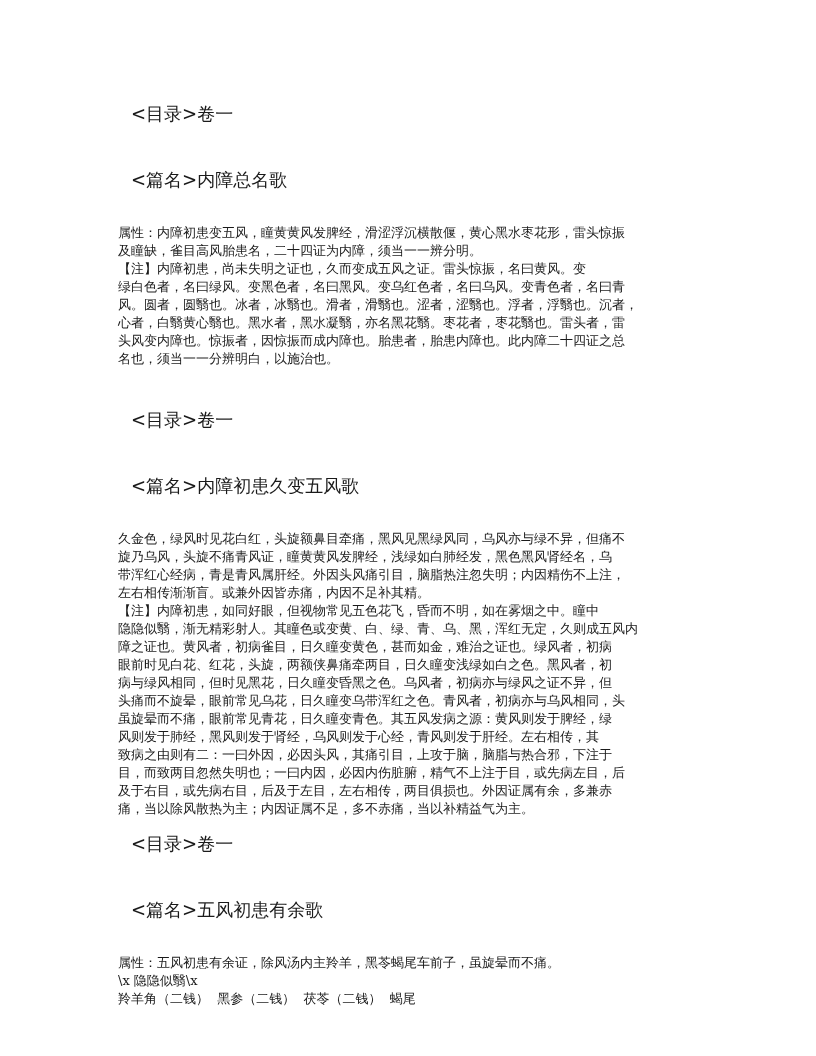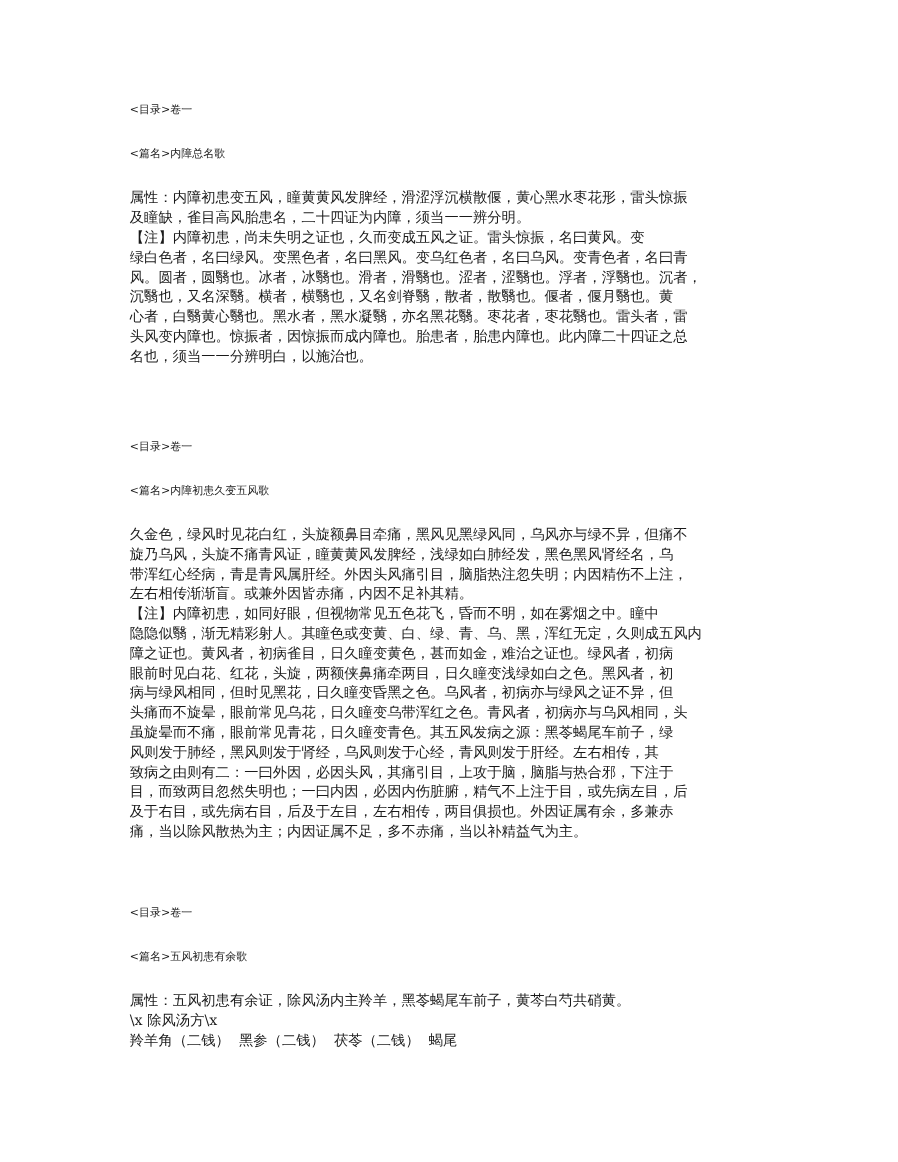--- a/index.html
+++ b/index.html
@@ -22,23 +22,23 @@
       width: 580px;
     }
     .line {
       font-size: 13px;
       line-height: 18px;
       white-space: pre-wrap;
       word-break: break-all;
       margin: 0;
     }
     .heading {
-      font-size: 10px;
+      font-size: 18px;
       line-height: 18px;
-      margin: 0;
+      margin: 13px;
     }
     .gap-sm { height: 22px; }
     .section-1 { position: absolute; top: 0; left: 0; width: 580px; }
     .section-2 { position: absolute; top: 306px; left: 0; width: 580px; }
     .section-3 { position: absolute; top: 730px; left: 0; width: 580px; }
   </style>
 </head>
 <body>
 
 <div class="page">
@@ -46,52 +46,51 @@
   <div class="section-1">
     <p class="heading">&lt;目录&gt;卷一</p>
     <div class="gap-sm"></div>
     <p class="heading">&lt;篇名&gt;内障总名歌</p>
     <div class="gap-sm"></div>
     <p class="line">属性：内障初患变五风，瞳黄黄风发脾经，滑涩浮沉横散偃，黄心黑水枣花形，雷头惊振</p>
     <p class="line">及瞳缺，雀目高风胎患名，二十四证为内障，须当一一辨分明。</p>
     <p class="line">【注】内障初患，尚未失明之证也，久而变成五风之证。雷头惊振，名曰黄风。变</p>
     <p class="line">绿白色者，名曰绿风。变黑色者，名曰黑风。变乌红色者，名曰乌风。变青色者，名曰青</p>
     <p class="line">风。圆者，圆翳也。冰者，冰翳也。滑者，滑翳也。涩者，涩翳也。浮者，浮翳也。沉者，</p>
-    <p class="line">沉翳也，又名深翳。横者，横翳也，又名剑脊翳，散者，散翳也。偃者，偃月翳也。黄</p>
     <p class="line">心者，白翳黄心翳也。黑水者，黑水凝翳，亦名黑花翳。枣花者，枣花翳也。雷头者，雷</p>
     <p class="line">头风变内障也。惊振者，因惊振而成内障也。胎患者，胎患内障也。此内障二十四证之总</p>
     <p class="line">名也，须当一一分辨明白，以施治也。</p>
   </div>
 
   <div class="section-2">
     <p class="heading">&lt;目录&gt;卷一</p>
     <div class="gap-sm"></div>
     <p class="heading">&lt;篇名&gt;内障初患久变五风歌</p>
     <div class="gap-sm"></div>
     <p class="line">久金色，绿风时见花白红，头旋额鼻目牵痛，黑风见黑绿风同，乌风亦与绿不异，但痛不</p>
     <p class="line">旋乃乌风，头旋不痛青风证，瞳黄黄风发脾经，浅绿如白肺经发，黑色黑风肾经名，乌</p>
     <p class="line">带浑红心经病，青是青风属肝经。外因头风痛引目，脑脂热注忽失明；内因精伤不上注，</p>
     <p class="line">左右相传渐渐盲。或兼外因皆赤痛，内因不足补其精。</p>
     <p class="line">【注】内障初患，如同好眼，但视物常见五色花飞，昏而不明，如在雾烟之中。瞳中</p>
     <p class="line">隐隐似翳，渐无精彩射人。其瞳色或变黄、白、绿、青、乌、黑，浑红无定，久则成五风内</p>
     <p class="line">障之证也。黄风者，初病雀目，日久瞳变黄色，甚而如金，难治之证也。绿风者，初病</p>
     <p class="line">眼前时见白花、红花，头旋，两额侠鼻痛牵两目，日久瞳变浅绿如白之色。黑风者，初</p>
     <p class="line">病与绿风相同，但时见黑花，日久瞳变昏黑之色。乌风者，初病亦与绿风之证不异，但</p>
     <p class="line">头痛而不旋晕，眼前常见乌花，日久瞳变乌带浑红之色。青风者，初病亦与乌风相同，头</p>
-    <p class="line">虽旋晕而不痛，眼前常见青花，日久瞳变青色。其五风发病之源：黑苓蝎尾车前子，绿</p>
+    <p class="line">虽旋晕而不痛，眼前常见青花，日久瞳变青色。其五风发病之源：黄风则发于脾经，绿</p>
     <p class="line">风则发于肺经，黑风则发于肾经，乌风则发于心经，青风则发于肝经。左右相传，其</p>
     <p class="line">致病之由则有二：一曰外因，必因头风，其痛引目，上攻于脑，脑脂与热合邪，下注于</p>
     <p class="line">目，而致两目忽然失明也；一曰内因，必因内伤脏腑，精气不上注于目，或先病左目，后</p>
     <p class="line">及于右目，或先病右目，后及于左目，左右相传，两目俱损也。外因证属有余，多兼赤</p>
     <p class="line">痛，当以除风散热为主；内因证属不足，多不赤痛，当以补精益气为主。</p>
   </div>
 
   <div class="section-3">
     <p class="heading">&lt;目录&gt;卷一</p>
     <div class="gap-sm"></div>
     <p class="heading">&lt;篇名&gt;五风初患有余歌</p>
     <div class="gap-sm"></div>
-    <p class="line">属性：五风初患有余证，除风汤内主羚羊，黑苓蝎尾车前子，黄芩白芍共硝黄。</p>
-    <p class="line">\x 除风汤方\x</p>
+    <p class="line">属性：五风初患有余证，除风汤内主羚羊，黑苓蝎尾车前子，虽旋晕而不痛。</p>
+    <p class="line">\x 隐隐似翳\x</p>
     <p class="line">羚羊角（二钱）  黑参（二钱）  茯苓（二钱）  蝎尾</p>
   </div>
 
 </div>
 
 </body></html>

